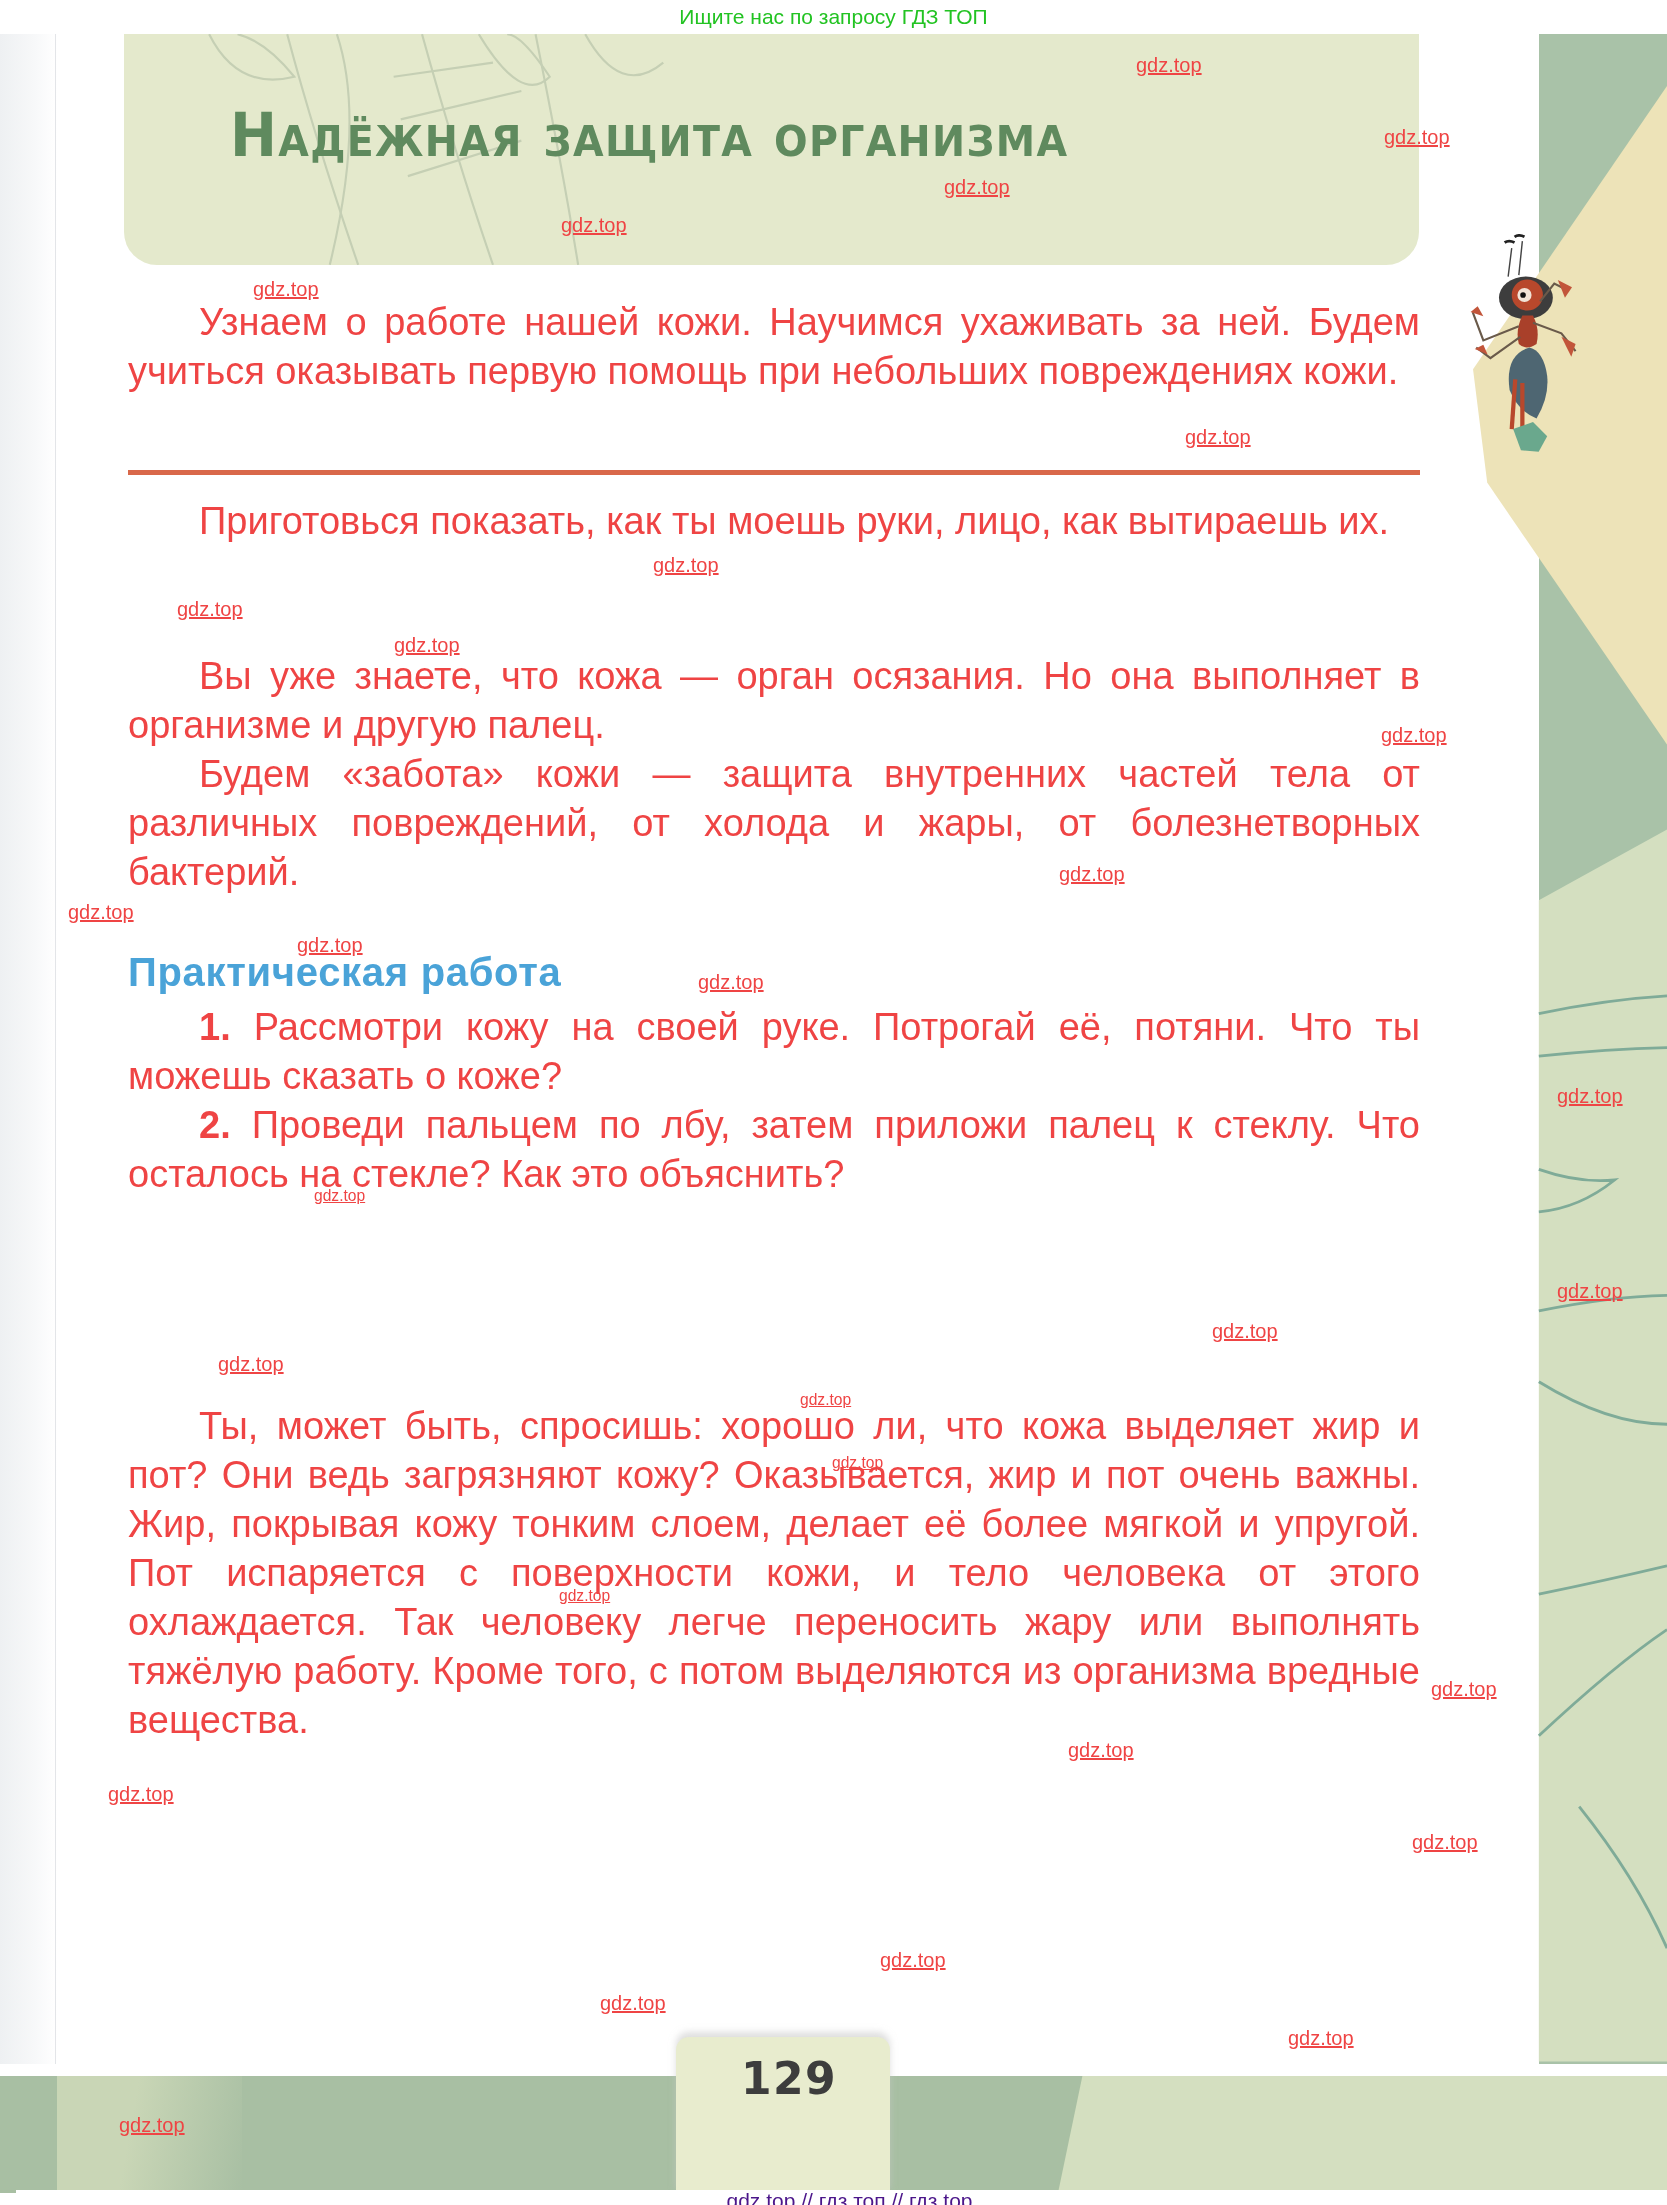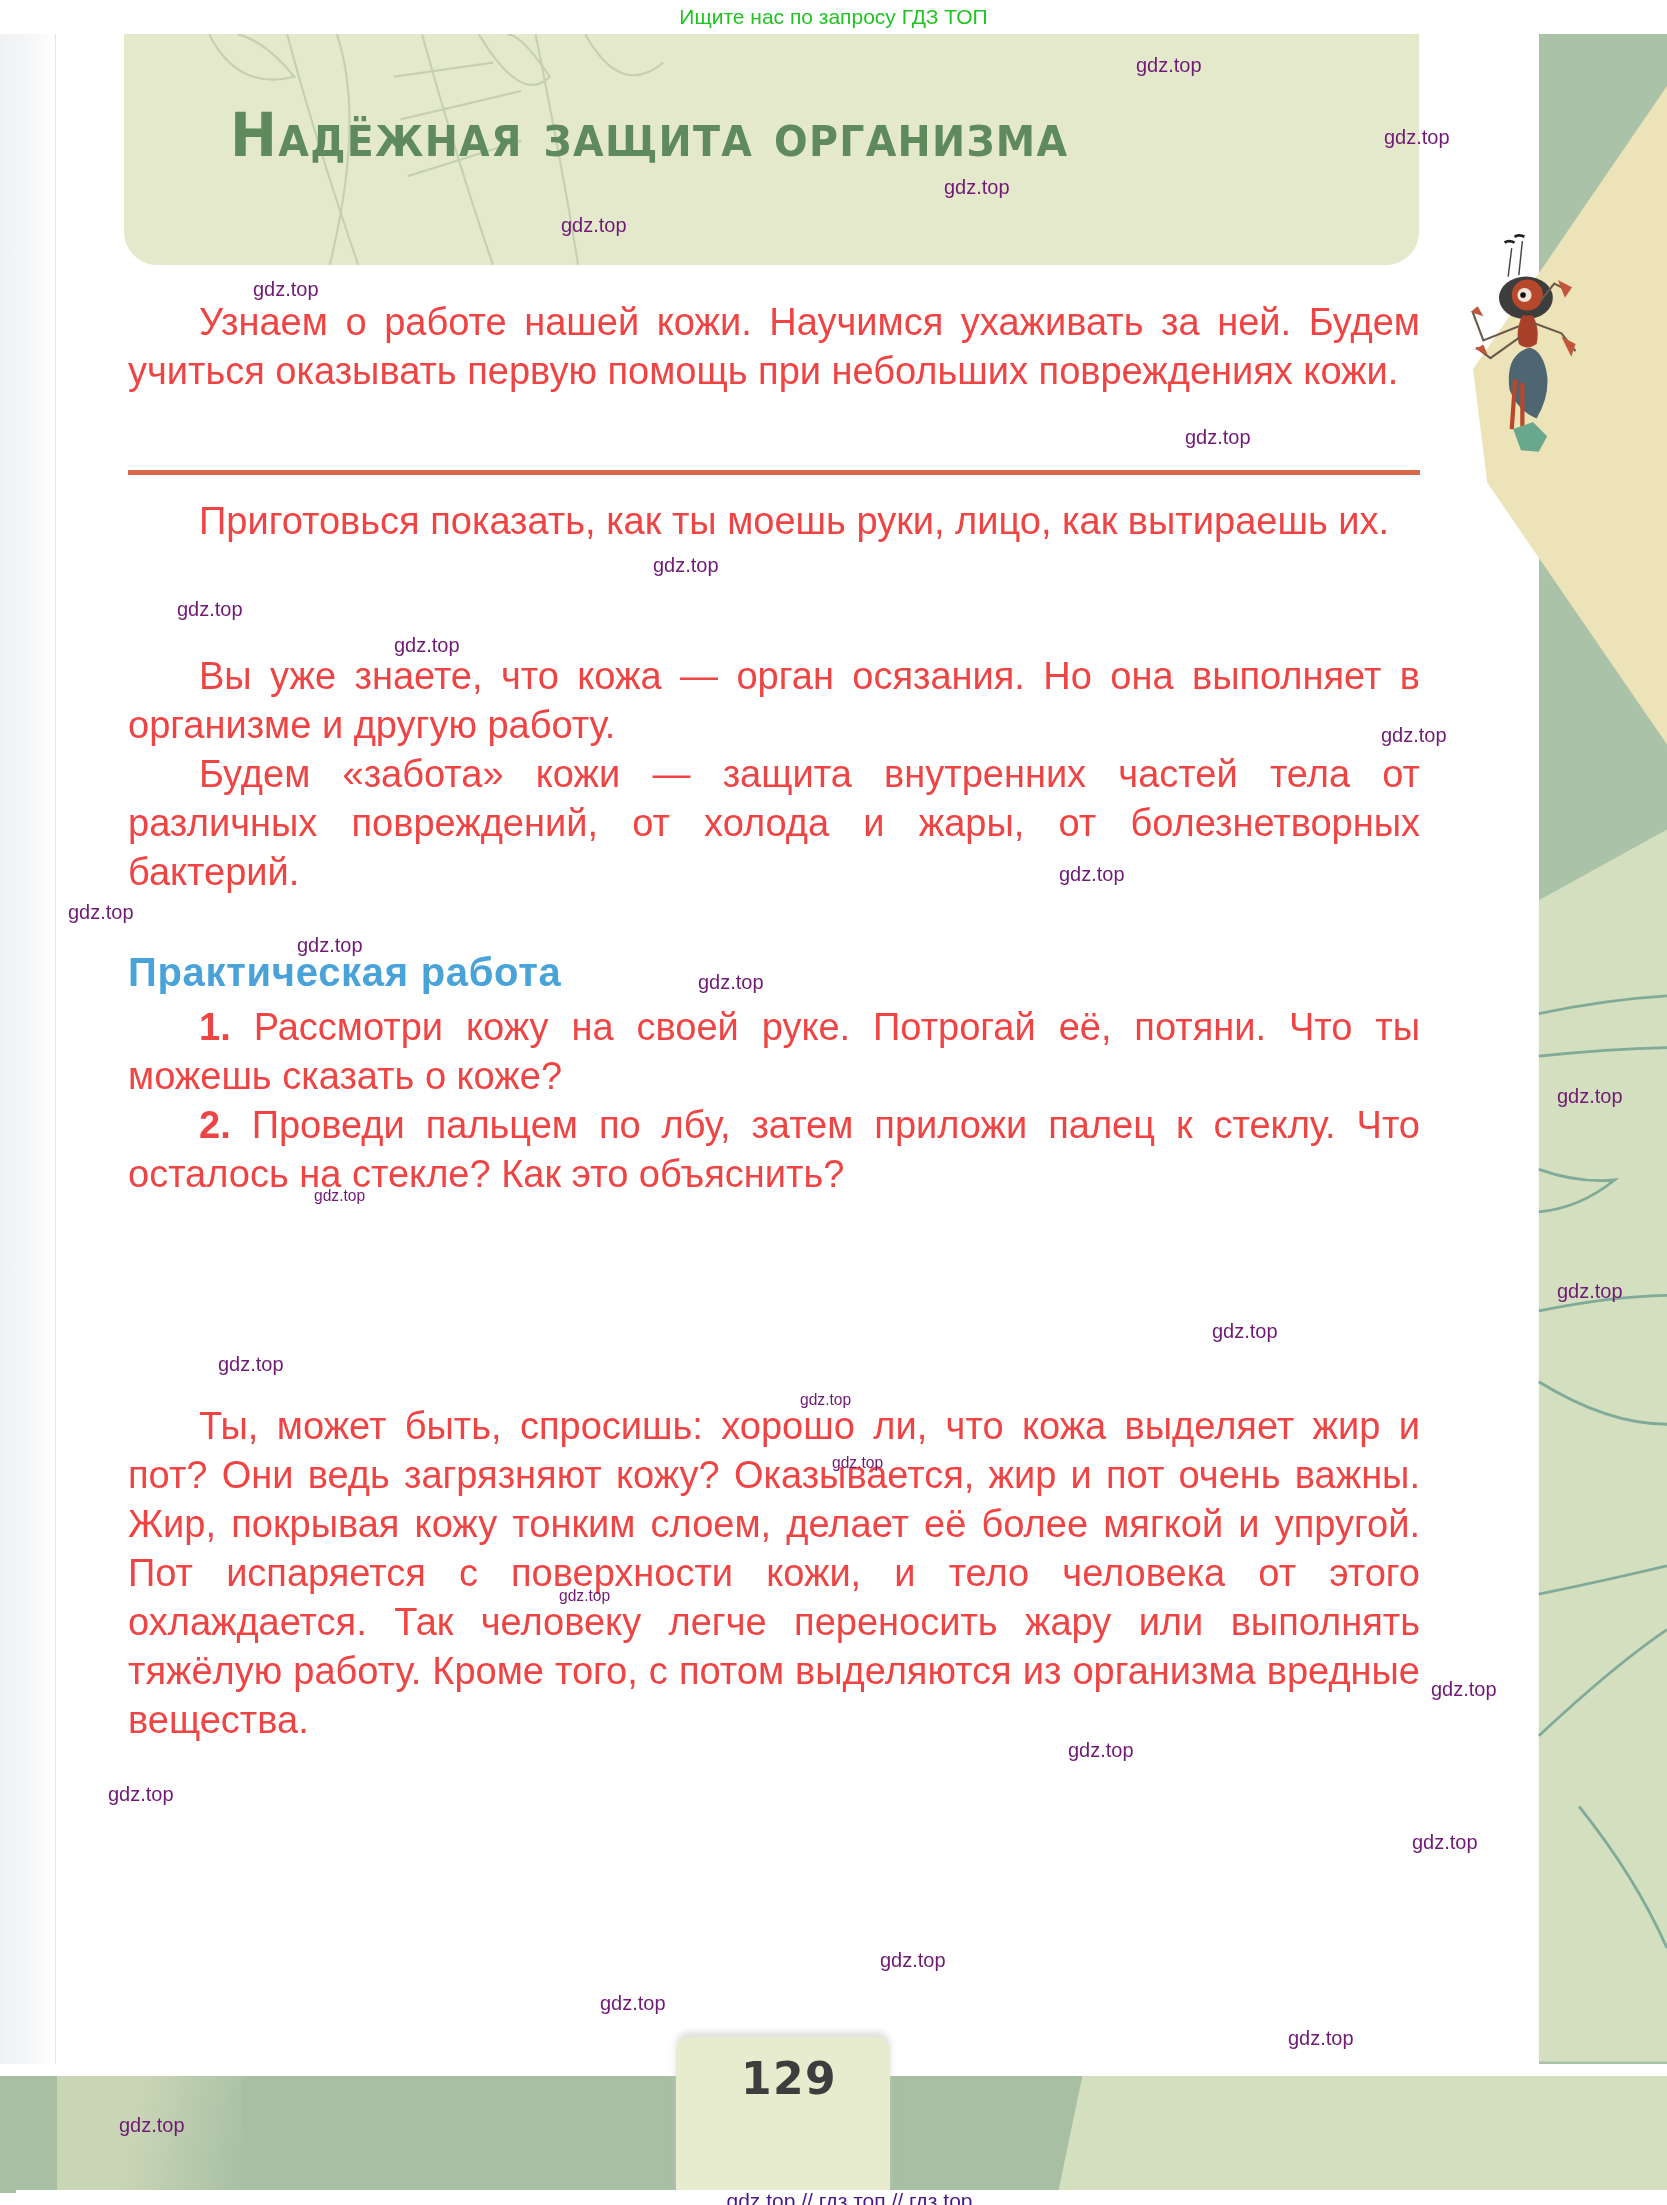--- a/index.html
+++ b/index.html
@@ -97,21 +97,21 @@
     font-family:"DejaVu Sans", sans-serif; font-weight:bold;
     font-size:44px; color:#3d3d3d; letter-spacing:1.4px;
   }
   .footer {
     left:16px; top:2190px; width:1667px; height:15.6px;
     text-align:center; color:#4b168a; font-size:21px; line-height:21px;
     background:#ffffff;
   }
 
   
-  .wm { position:absolute; font-size:20px; color:#701a75; white-space:nowrap; }
+  .wm { position:absolute; font-size:20px; color:#ef4444; white-space:nowrap;text-decoration:underline; }
   .wm.small { font-size:15.6px; }
 </style>
 </head>
 <body>
 
 <div class="abs top-banner">Ищите нас по запросу ГДЗ ТОП</div>
 
 <div class="abs page"></div>
 <div class="abs spine"></div>
 <div class="abs spine-line"></div>
@@ -174,21 +174,21 @@
 
 <div class="abs text" style="top:298px;">
   <p>Узнаем о работе нашей кожи. Научимся ухаживать за ней. Будем учиться оказывать первую помощь при небольших повреждениях кожи.</p>
 </div>
 <div class="abs rule"></div>
 
 <div class="abs text" style="top:497px;">
   <p>Приготовься показать, как ты моешь руки, лицо, как вытираешь их.</p>
 </div>
 <div class="abs text" style="top:652px;">
-  <p>Вы уже знаете, что кожа — орган осязания. Но она выполняет в организме и другую работу.</p>
+  <p>Вы уже знаете, что кожа — орган осязания. Но она выполняет в организме и другую палец.</p>
   <p>Будем «забота» кожи — защита внутренних частей тела от различных повреждений, от холода и жары, от болезнетворных бактерий.</p>
 </div>
 
 <div class="abs section-heading">Практическая работа</div>
 <div class="abs text" style="top:1003px;">
   <p><span class="task-num">1.</span> <span>Рассмотри кожу на своей руке. Потрогай её, потяни. Что ты можешь сказать о коже?</span></p>
   <p><span class="task-num">2.</span> <span>Проведи пальцем по лбу, затем приложи палец к стеклу. Что осталось на стекле? Как это объяснить?</span></p>
 </div>
 
 <div class="abs text" style="top:1402px;">

